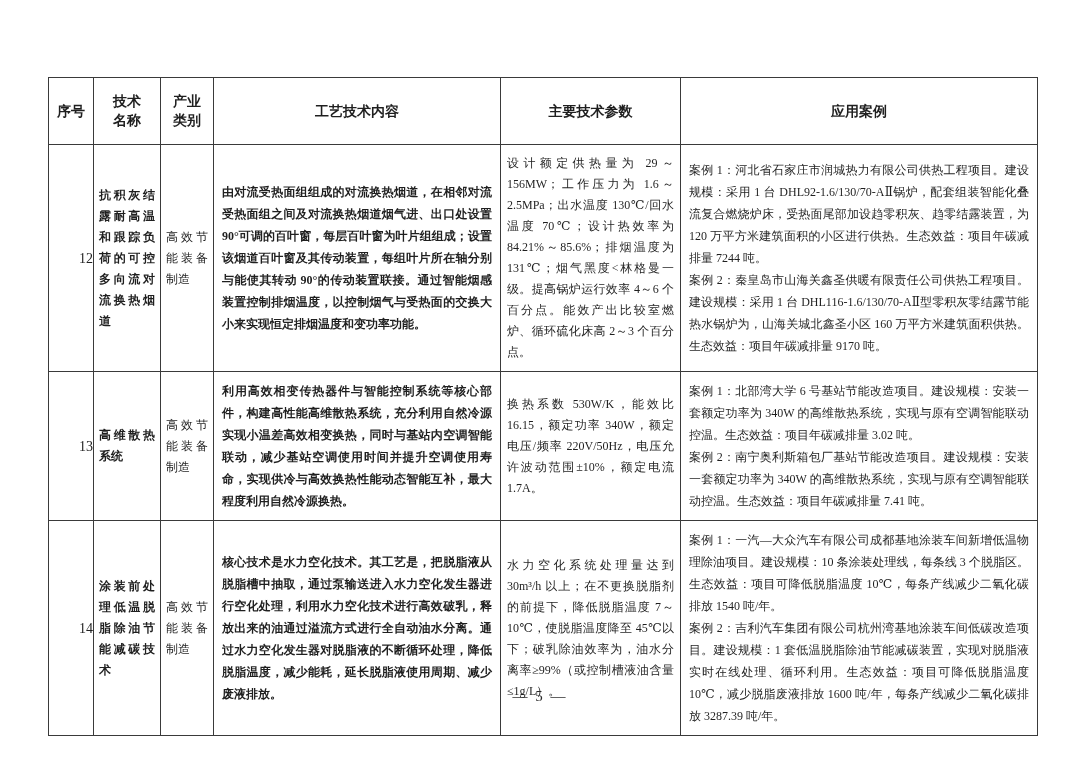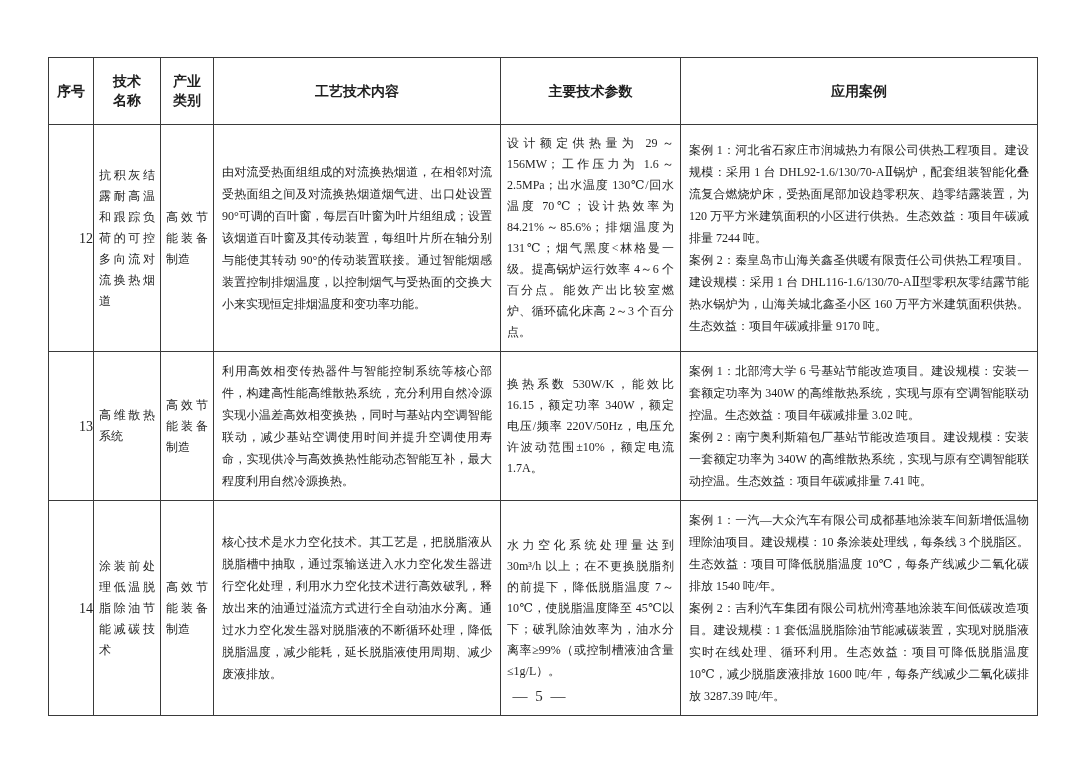--- a/index.html
+++ b/index.html
@@ -6,48 +6,48 @@
   html,body { background:#ffffff; }
   body {
     width:1080px; height:763px;
     font-family:"Liberation Serif","DejaVu Serif",serif;
     color:#1f1f1f;
     position:relative;
   }
   .page { position:relative; width:1080px; height:763px; overflow:hidden; }
 
   table.tech-table {
-    position:absolute; left:48px; top:57px;
+    position:absolute; left:48px; top:77px;
     width:989px;
     border-collapse:collapse;
     table-layout:fixed;
   }
   th, td { border:1px solid #3a3a3a; vertical-align:middle; }
 
   thead th {
     font-size:14px; font-weight:bold; text-align:center;
     height:42px; line-height:19px; padding:2px 3px;
   }
   thead th.th-narrow-2 { padding:2px 16px; }   
   thead th.th-narrow-3 { padding:14px 12px; }   
 
   td { font-size:12px; line-height:21px; }
 
   td.cell-no { text-align:right; font-size:14px; }
   td.cell-name {
     text-align:justify; text-justify:inter-ideograph;
-    padding:6px 5px; word-break:break-all;
+    padding:6px 5px; word-break:break-all;font-weight:bold;
   }
   td.cell-cat {
     text-align:justify; text-justify:inter-ideograph;
     padding:6px 5px; word-break:break-all;
   }
   td.cell-process {
     text-align:justify; text-justify:inter-ideograph;
-    padding:8px 8px; line-height:22px;
+    padding:8px 8px; line-height:22px;font-weight:bold;
   }
   td.cell-params {
     text-align:justify; text-justify:inter-ideograph;
     padding:8px 6px; line-height:21px;
   }
   td.cell-cases {
     text-align:justify; text-justify:inter-ideograph;
     padding:8px 8px; line-height:22px; vertical-align:middle;
   }
   td.cell-cases p { margin:0; }

